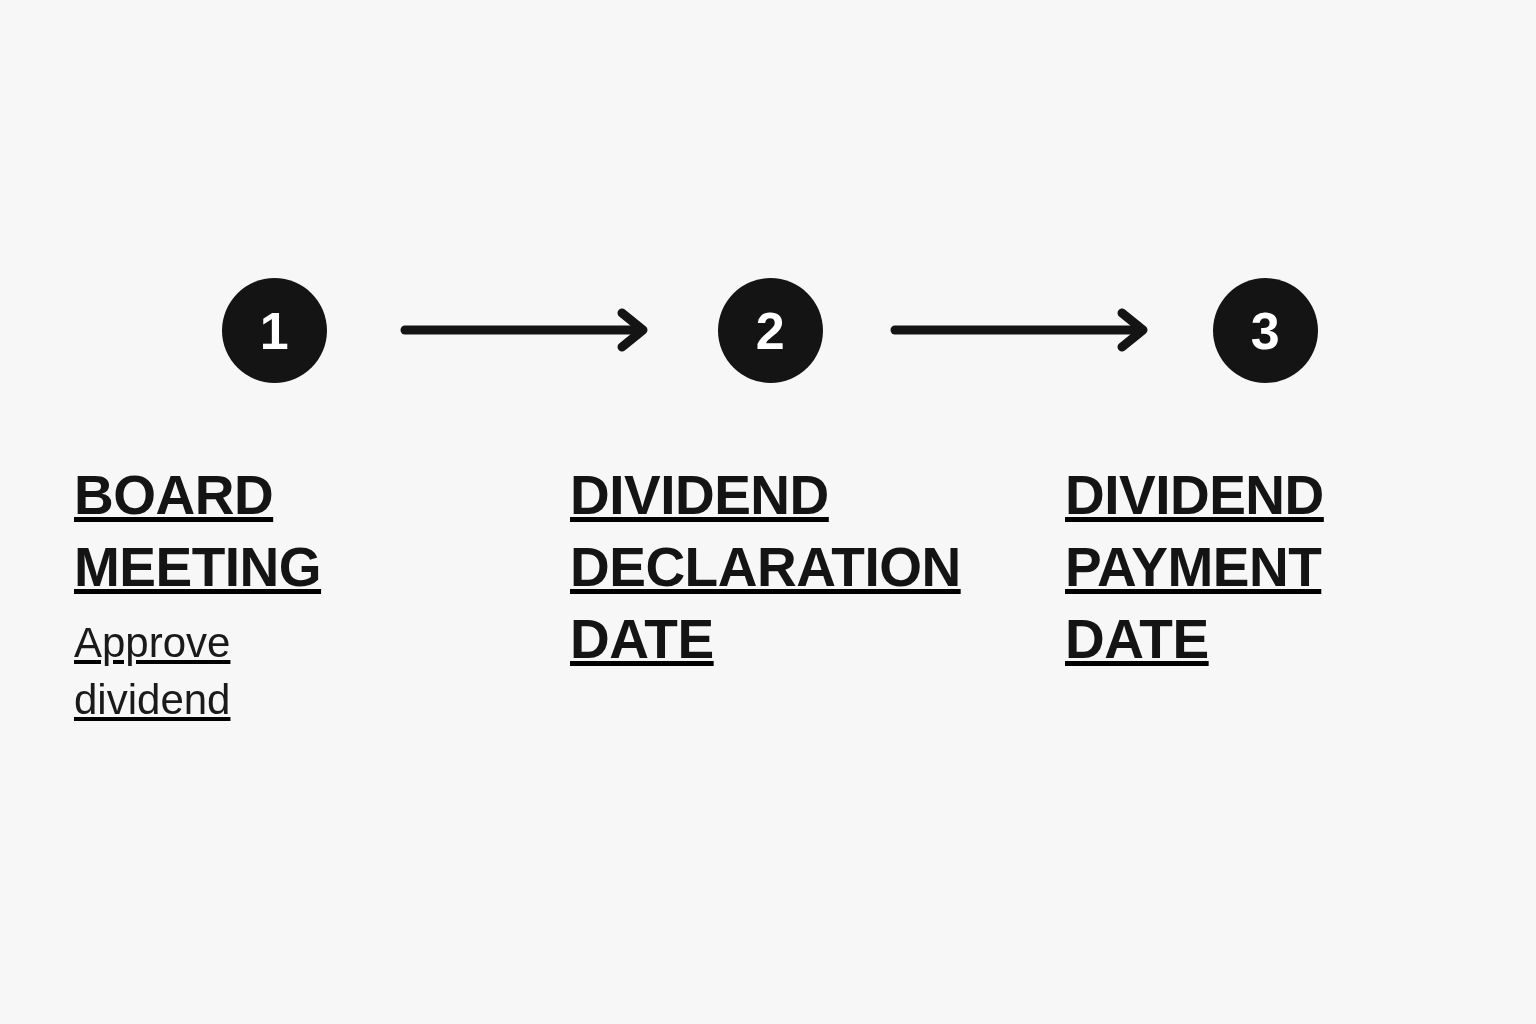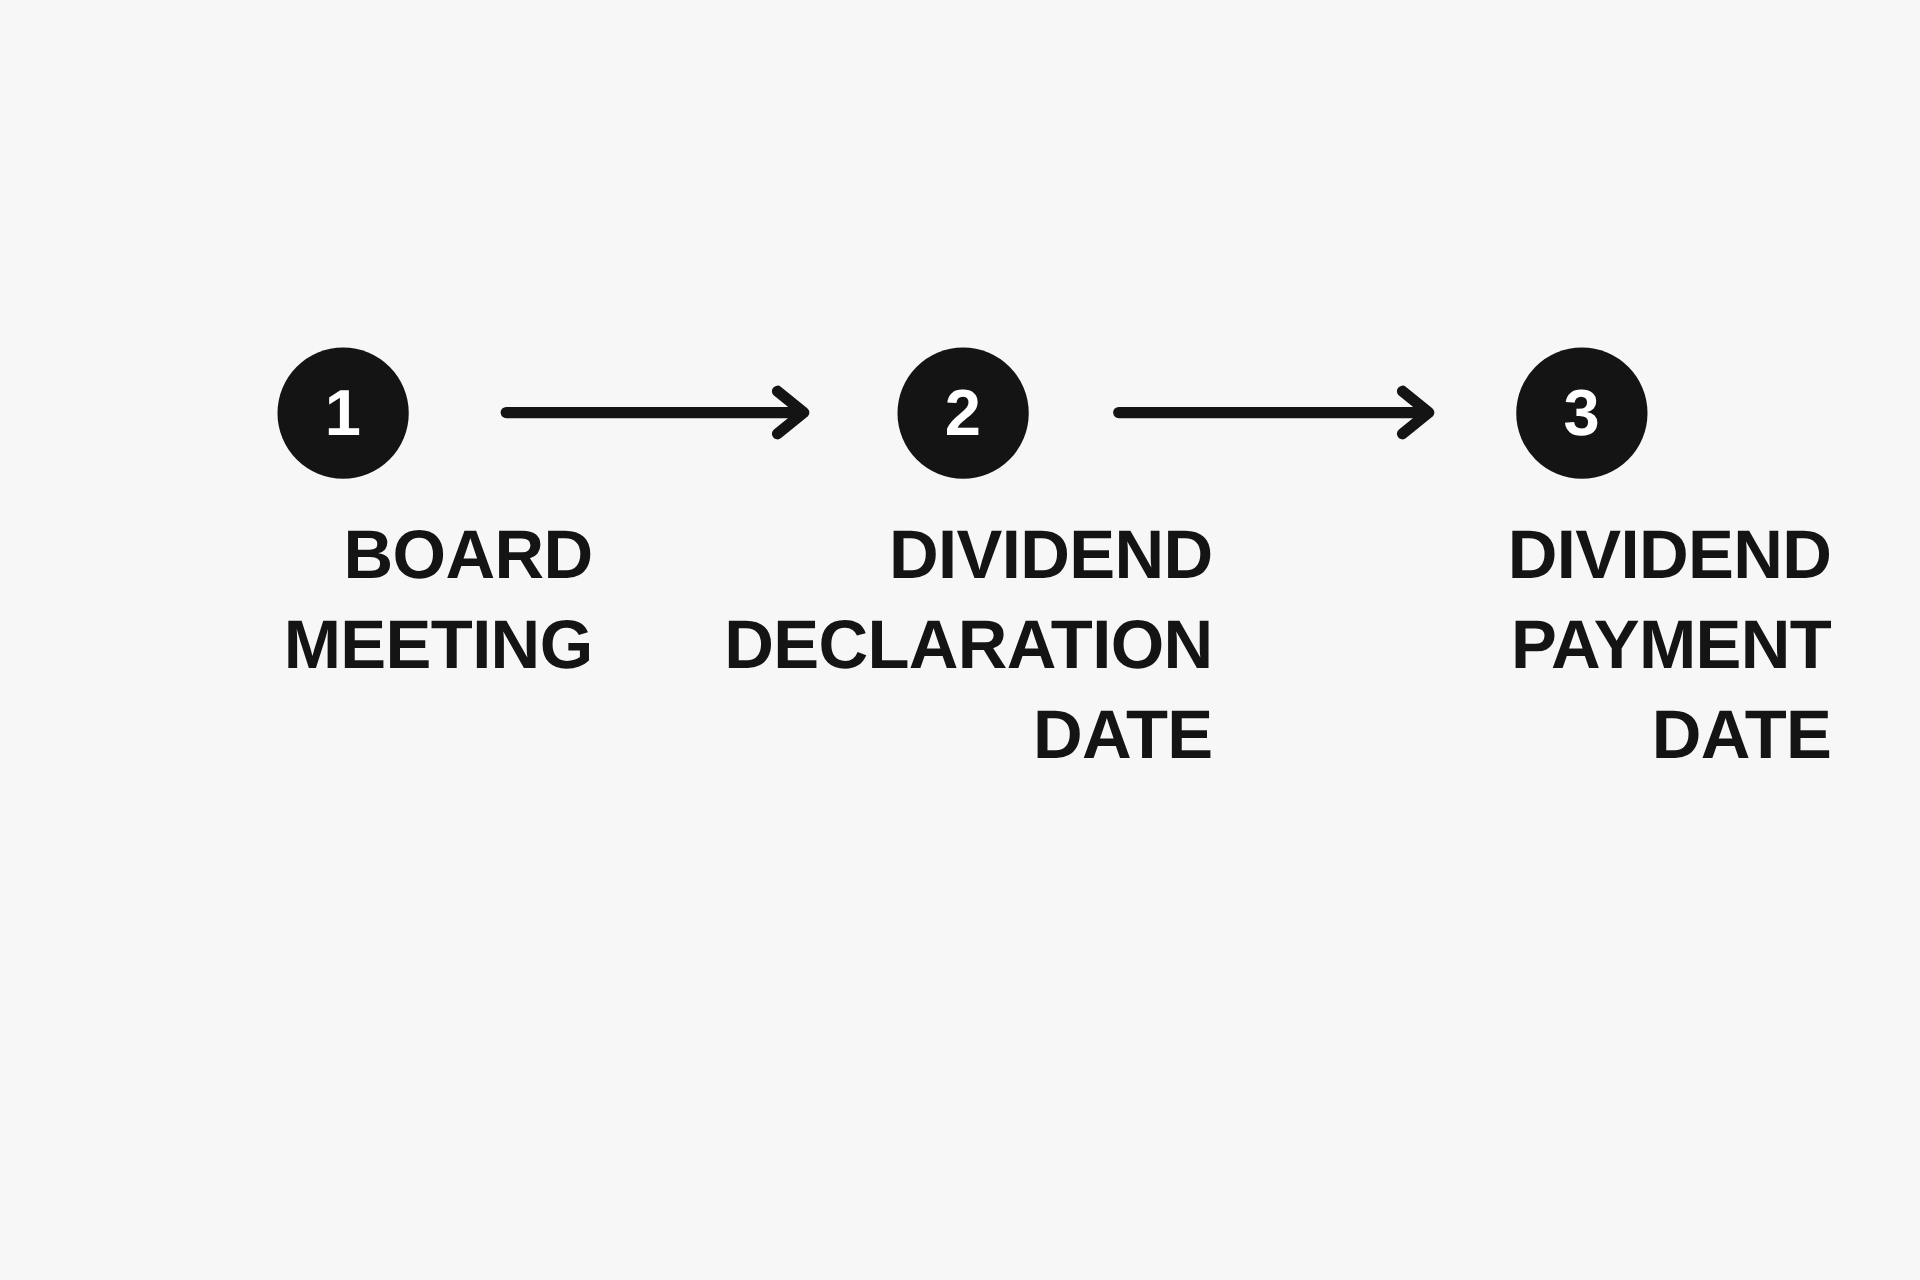--- a/index.html
+++ b/index.html
@@ -49,23 +49,24 @@
   .badge-number {
     color: #ffffff;
     font-size: 52px;
     font-weight: bold;
     line-height: 1;
     letter-spacing: -0.5px;
     font-family: "Liberation Sans", sans-serif;
   }
 
   .step-text {
-    margin-top: 24px;
-    text-align: right;
+    margin-top: 76px;
+    text-align: left;
     width: 400px;
+    text-decoration: underline;
   }
 
   .step-title {
     color: #141414;
     font-size: 55px;
     font-weight: bold;
     line-height: 72px;
     letter-spacing: -0.5px;
     text-transform: uppercase;
     white-space: pre-line;
@@ -97,20 +98,22 @@
 
 <div id="diagram">
 
   <div class="step step-1">
     <div class="badge">
       <span class="badge-number">1</span>
     </div>
     <div class="step-text">
       <div class="step-title">BOARD
 MEETING</div>
+      <div class="step-subtitle">Approve
+dividend</div>
     </div>
   </div>
 
   <div class="connector connector-1">
     <svg viewBox="0 0 250 60" xmlns="http://www.w3.org/2000/svg">
       <path d="M5 30 H236" stroke="#141414" stroke-width="9" stroke-linecap="round" fill="none"></path>
       <path d="M222 13 L243 30 L222 47" stroke="#141414" stroke-width="9" stroke-linecap="round" stroke-linejoin="round" fill="none"></path>
     </svg>
   </div>
 

